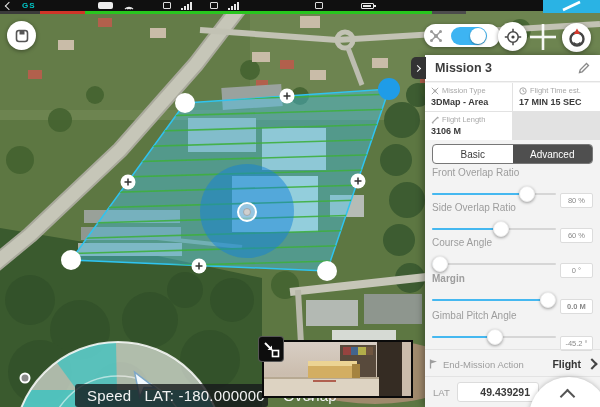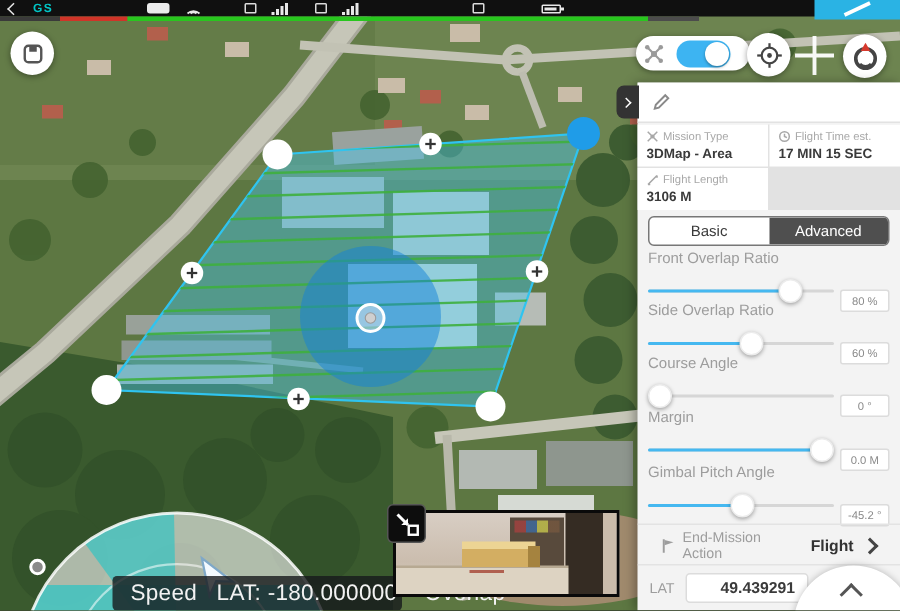--- a/index.html
+++ b/index.html
@@ -67,21 +67,21 @@
   .track{position:absolute;left:7px;top:19px;width:124px;height:16px;}
   .track .rail{position:absolute;left:0;top:7px;width:124px;height:2px;background:#d6d6d6;border-radius:1px;}
   .track .fill{position:absolute;left:0;top:6.5px;height:2.5px;background:#45b8f0;border-radius:1px;}
   .track .knob{position:absolute;top:0;width:16px;height:16px;border-radius:50%;background:#fff;
                border:1px solid #ececec;box-shadow:0 1px 3px rgba(0,0,0,.35);}
   .vbox{position:absolute;left:135px;top:26px;width:33px;height:15px;background:#fff;
         border:1px solid #dcdcdc;border-radius:2px;font-size:7.5px;color:#8a8a8a;
         display:flex;align-items:center;justify-content:center;}
   .sep{position:absolute;left:0;width:175px;height:1px;background:#e3e3e3;}
   #endrow{position:absolute;left:0;top:297px;width:175px;height:24px;display:flex;
-          align-items:center;padding:0 16px;gap:5px;}
+          align-items:center;padding:0 4px;gap:5px;}
   #endrow .elab{font-size:9.5px;color:#9d9d9d;flex:1;}
   #endrow .eval{font-size:10.5px;font-weight:bold;color:#333;}
   .chev-big{width:8px;height:8px;border-right:2px solid #444;border-top:2px solid #444;
             transform:rotate(45deg);margin-left:2px;}
   #latrow{position:absolute;left:0;top:323px;width:175px;height:29px;}
   #latrow .llab{position:absolute;left:8px;top:9px;font-size:9.5px;color:#9d9d9d;}
   #latrow .lbox{position:absolute;left:32px;top:4px;width:82px;height:20px;background:#fff;
                 border:1px solid #dcdcdc;border-radius:3px;font-size:10.5px;font-weight:bold;color:#3a3a3a;
                 display:flex;align-items:center;justify-content:flex-end;padding-right:8px;}
   #pcollapse-circ{position:absolute;left:104px;top:322px;width:80px;height:80px;border-radius:50%;
@@ -351,20 +351,21 @@
       <path d="M6.5,14.5 A4.6,4.6 0 0 0 13.5,14.5" stroke="#444" stroke-width="1.4" fill="none"></path>
     </svg>
   </div>
 
   <div id="panel-collapse" class="abs">
     <span class="chev-right"></span>
   </div>
 
   <div id="panel" class="abs">
     <div id="phead" class="abs">
+      <span id="ptitle">Mission 3</span>
       <svg width="12" height="12">
         <path d="M1.5,10.5 L2.2,7.8 L8.5,1.5 L10.5,3.5 L4.2,9.8 Z" fill="none" stroke="#8a8a8a" stroke-width="1.3"></path>
       </svg>
     </div>
 
     <div id="stats" class="abs">
       <div class="cell">
         <div class="lab">
           <svg width="8" height="8">
               <circle cx="4" cy="4" r="1.4" fill="#a8a8a8"></circle>
@@ -421,21 +422,21 @@
     </div>
     <div class="srow" style="top:182px;">
       <span class="slab">Course Angle</span>
       <span class="track">
         <span class="rail"></span>
           <span class="fill" style="width:4px;"></span>
           <span class="knob" style="left:0px;"></span>
       </span>
       <span class="vbox">0 °</span>
     </div>
-    <div class="srow" style="top:218px;">
+    <div class="srow" style="top:218px;font-weight:bold;">
       <span class="slab">Margin</span>
       <span class="track">
         <span class="rail"></span>
           <span class="fill" style="width:118px;"></span>
           <span class="knob" style="left:108px;"></span>
       </span>
       <span class="vbox">0.0 M</span>
     </div>
     <div class="srow" style="top:255px;">
       <span class="slab">Gimbal Pitch Angle</span>

